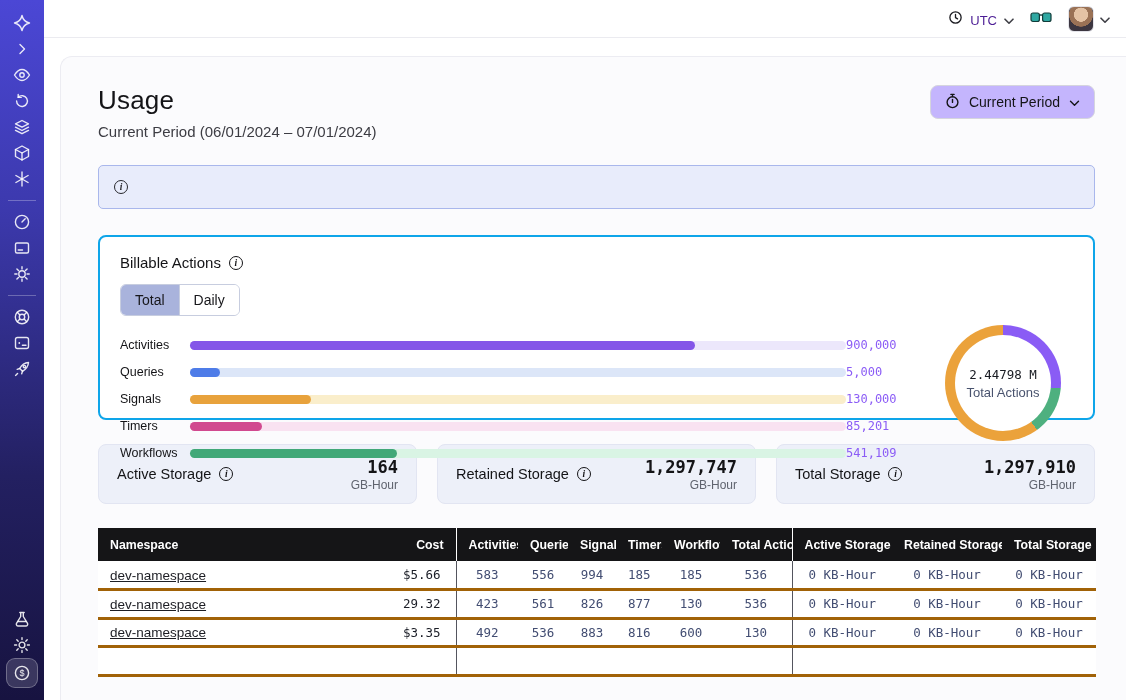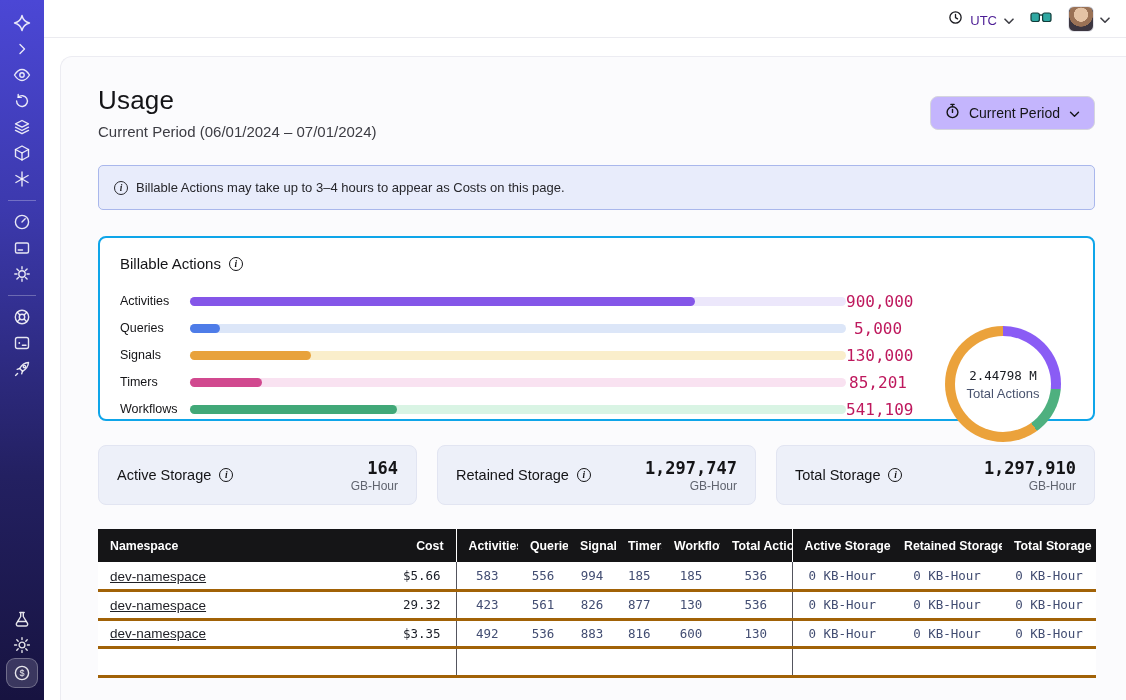--- a/index.html
+++ b/index.html
@@ -37,21 +37,21 @@
   }
   .chev svg { stroke:#3f3f46; fill:none; stroke-width:1.6; stroke-linecap:round; stroke-linejoin:round; }
 
   
   .panel {
     position:absolute; left:60px; right:0; top:56px; height:660px;
     background:#fbfbfd; border:1px solid #ececf2; border-right:none; border-bottom:none;
     border-radius:12px 0 0 0; padding:28px 31px 0 37px;
   }
 
-  .page-head { display:flex; justify-content:space-between; align-items:center; }
+  .page-head { display:flex; justify-content:space-between; align-items:flex-start; }
   .page-title { font-size:26px; font-weight:500; color:#141417; letter-spacing:.2px; }
   .page-sub { font-size:15px; color:#3c3c43; margin-top:7px; }
   .period-btn {
     display:flex; align-items:center; gap:9px; height:34px; padding:0 14px;
     background:#c4b5fd; border:1px solid #d5d5de; border-radius:8px; font-size:14px; font-weight:500; color:#141417; cursor:pointer;
   }
   .period-btn svg { stroke:#141417; fill:none; stroke-width:1.4; stroke-linecap:round; stroke-linejoin:round; }
 
   .banner {
     margin-top:25px; background:#e8ecfb; border:1px solid #a9b7ec; border-radius:5px;
@@ -72,21 +72,21 @@
   .tabs { display:inline-flex; border:1px solid #c7cddf; border-radius:6px; overflow:hidden; margin-top:13px; background:#fff; }
   .tab { padding:7px 14px; font-size:14px; color:#17171b; cursor:pointer; background:#fff; }
   .tab.active { background:#a9b3dc; }
   .tab + .tab { border-left:1px solid #c7cddf; }
 
   .chart { margin-top:21px; width:790px; }
   .crow { display:flex; align-items:center; height:16px; margin-bottom:11px; }
   .clabel { width:70px; font-size:12.5px; color:#141417; flex:0 0 auto; }
   .ctrack { width:656px; height:9px; border-radius:5px; position:relative; flex:0 0 auto; }
   .cfill { position:absolute; left:0; top:0; height:9px; border-radius:5px; }
-  .cvalue { flex:1 1 auto; text-align:center; font-family:"DejaVu Sans Mono", monospace; font-size:16px; color:#be185d; }
+  .cvalue { flex:1 1 auto; text-align:left; font-family:"DejaVu Sans Mono", monospace; font-size:12px; color:#8b5cf6; }
 
   .donut-wrap { position:absolute; right:32px; top:88px; width:116px; height:116px; }
   .donut { width:116px; height:116px; border-radius:50%; position:relative; }
   .donut-hole {
     position:absolute; left:10px; top:10px; width:96px; height:96px; border-radius:50%; background:#fff;
     display:flex; flex-direction:column; align-items:center; justify-content:center; gap:3px;
   }
   .donut-val { font-family:"DejaVu Sans Mono", monospace; font-size:12.5px; color:#181b22; }
   .donut-sub { font-size:13px; color:#49536e; }
 
@@ -268,27 +268,30 @@
           </svg></span>
       <span>Current Period</span>
       <span class="chev"><svg width="11" height="7" viewBox="0 0 10 7">
             <path d="M1 1.2 L5 5.2 L9 1.2"></path>
           </svg></span>
     </button>
   </div>
 
   <div class="banner">
     <span class="info-i">i</span>
-    <span>Billable Actions may take up to 3–4 hours to appear as Costs on this page.</span>
   </div>
 
   <section class="ba-card">
     <div class="ba-title">
       <span>Billable Actions</span>
       <span class="info-i">i</span>
+    </div>
+    <div class="tabs">
+      <div class="tab active">Total</div>
+      <div class="tab">Daily</div>
     </div>
     <div class="chart">
         <div class="crow">
           <span class="clabel">Activities</span>
           <div class="ctrack" style="background:#ece7fb">
             <div class="cfill" style="width:77%;background:#8456e8"></div>
           </div>
           <span class="cvalue">900,000</span>
         </div>
         <div class="crow">

